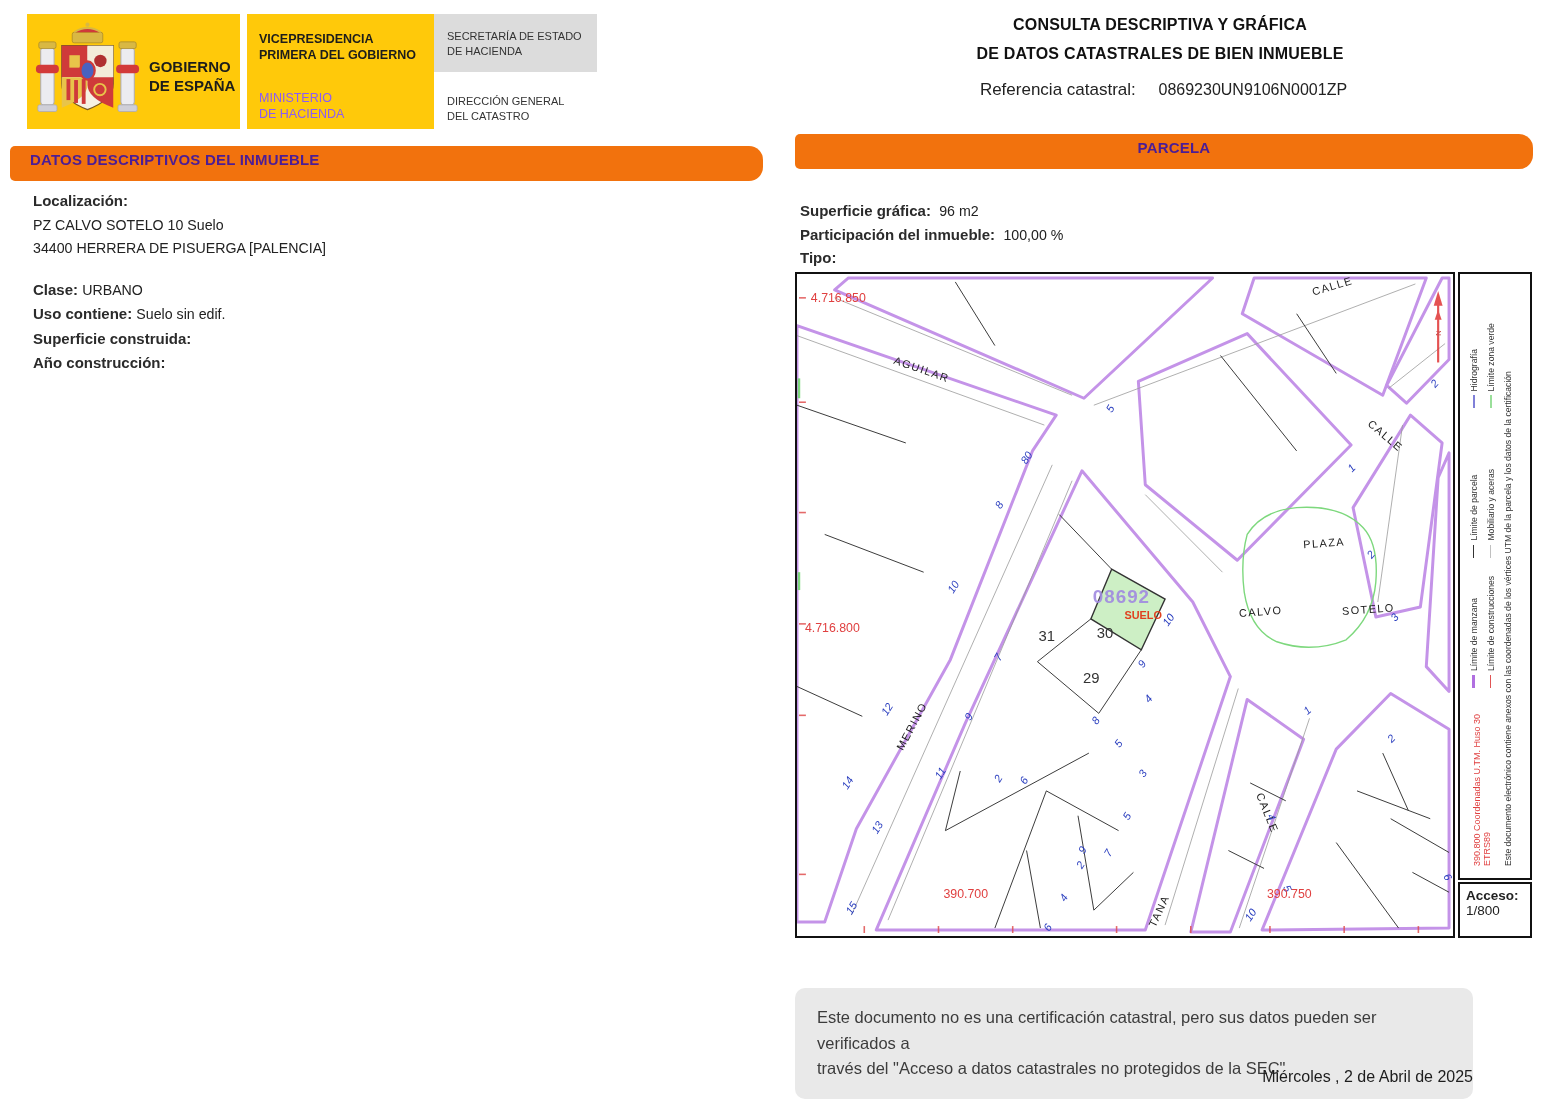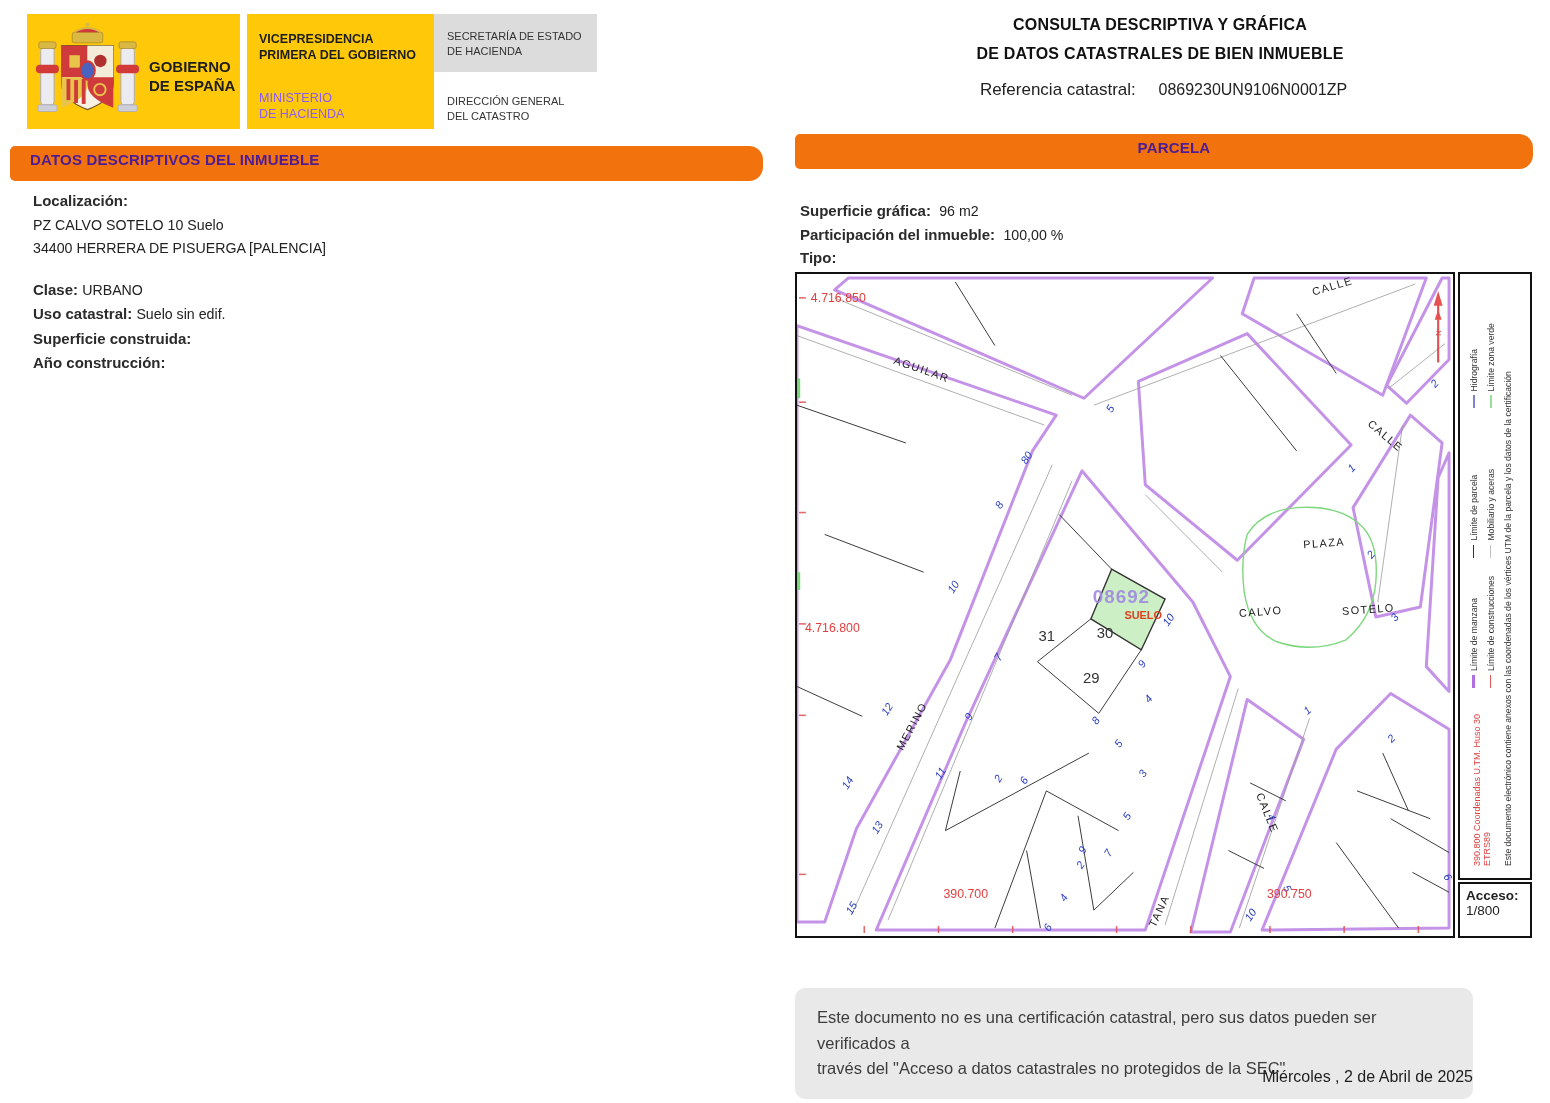--- a/index.html
+++ b/index.html
@@ -125,21 +125,21 @@
 
   <div class="bar bar-datos">DATOS DESCRIPTIVOS DEL INMUEBLE</div>
   <div class="bar bar-parcela">PARCELA</div>
 
   <div class="datos-body">
     <p><span class="lbl">Localización:</span></p>
     <p class="val">PZ CALVO SOTELO 10 Suelo</p>
     <p class="val">34400 HERRERA DE PISUERGA [PALENCIA]</p>
     <div class="sp"></div>
     <p><span class="lbl">Clase:</span> <span class="val">URBANO</span></p>
-    <p><span class="lbl">Uso catastral:</span>&nbsp;<span class="val">Suelo sin edif.</span></p>
+    <p><span class="lbl">Uso contiene:</span>&nbsp;<span class="val">Suelo sin edif.</span></p>
     <p><span class="lbl">Superficie construida:</span> <span class="val"></span></p>
     <p><span class="lbl">Año construcción:</span> <span class="val"></span></p>
   </div>
 
   <div class="parcela-body">
     <p><span class="lbl">Superficie gráfica:</span>&nbsp; <span class="val">96 m2</span></p>
     <p><span class="lbl">Participación del inmueble:</span>&nbsp; <span class="val">100,00 %</span></p>
     <p><span class="lbl">Tipo:</span> <span class="val"></span></p>
   </div>
 

